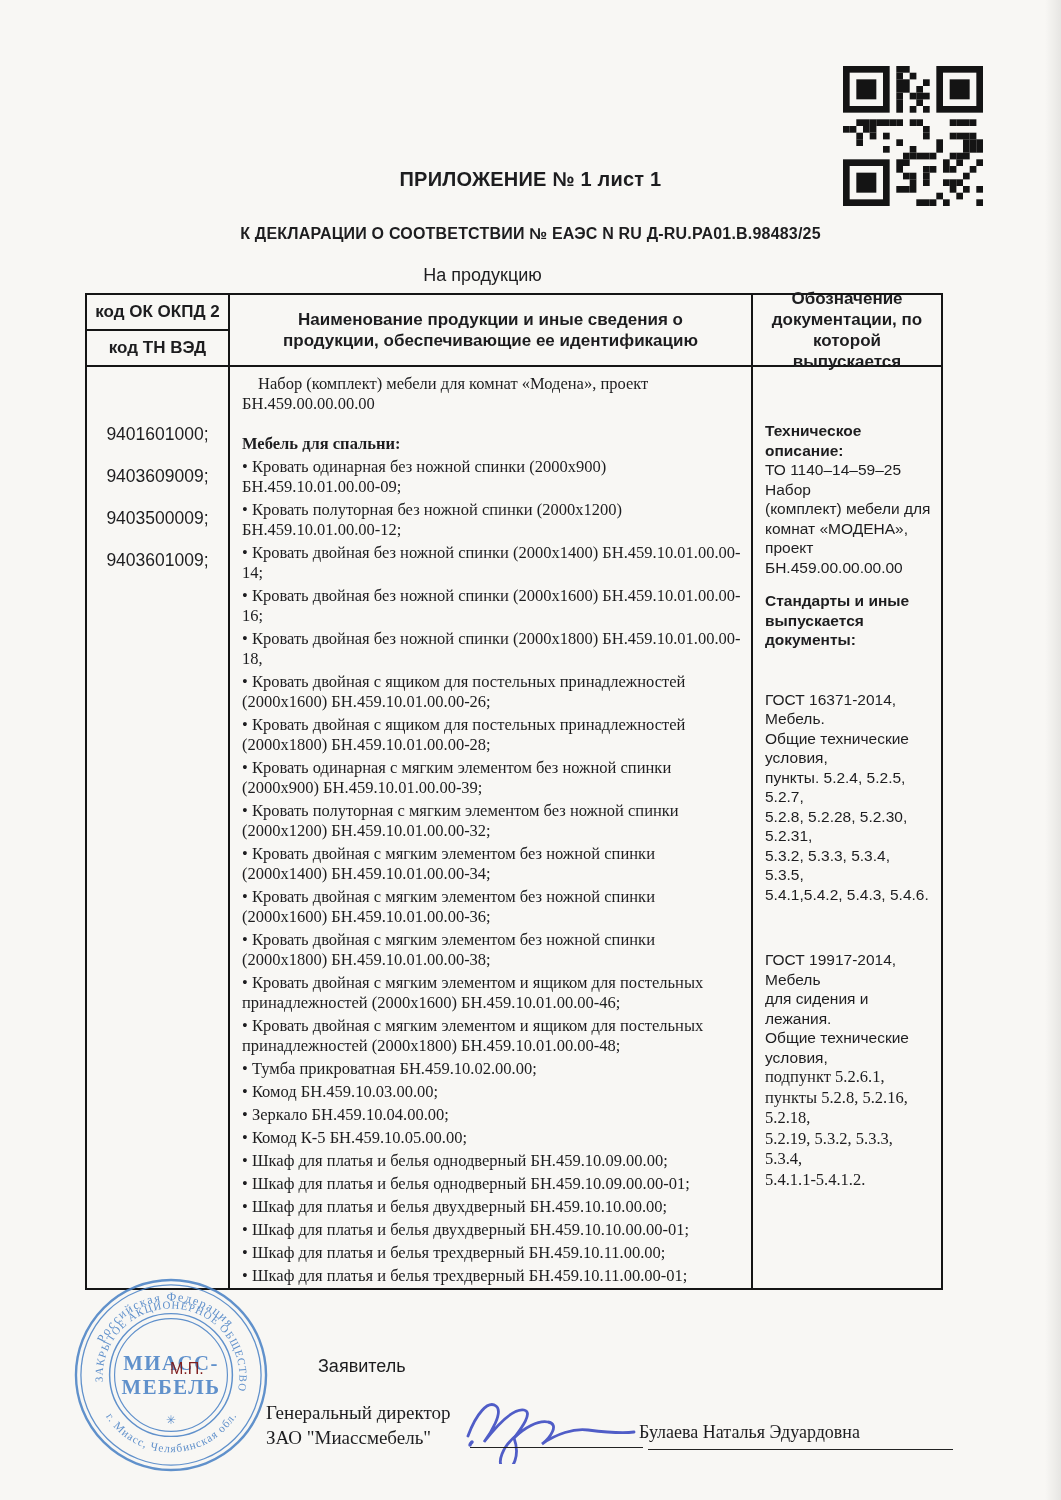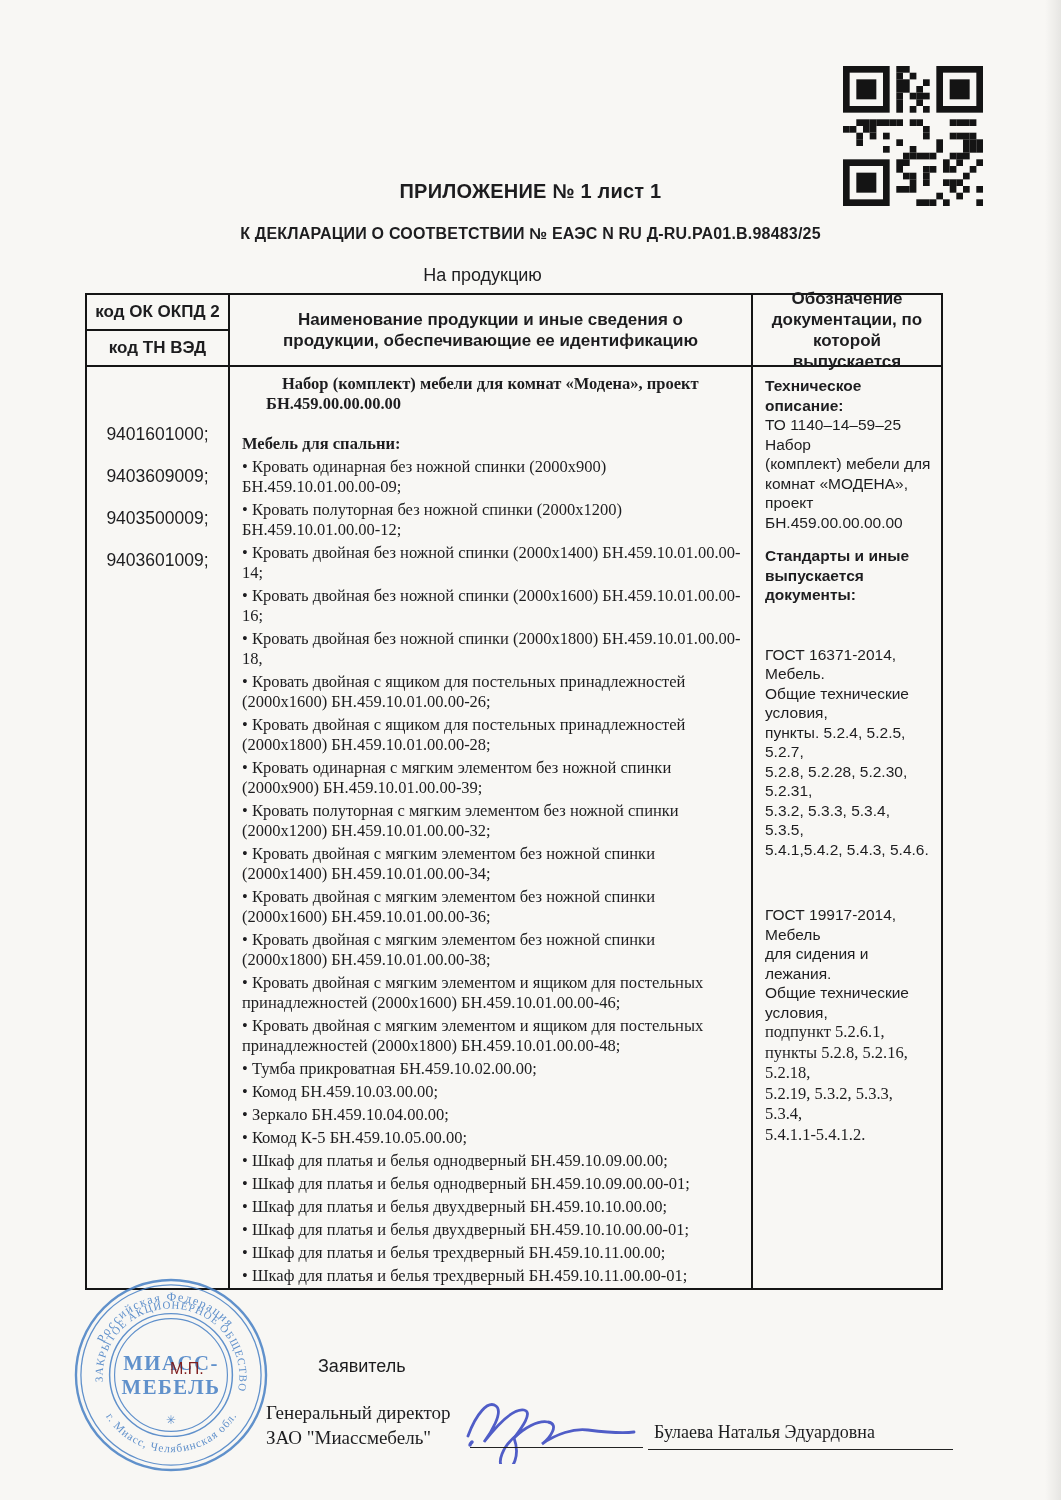--- a/index.html
+++ b/index.html
@@ -4,21 +4,21 @@
 <style>
   html,body { margin:0; padding:0; background:#e9e8e4; }
   .page {
     position:relative; width:1061px; height:1500px; margin:0 auto;
     background:#f8f7f4; color:#1d1d1f; overflow:hidden;
     font-family:"Liberation Sans", sans-serif;
   }
   .scan-edge { position:absolute; right:0; top:0; bottom:0; width:16px;
     background:linear-gradient(to right, rgba(0,0,0,0), rgba(0,0,0,0.07)); }
 
-  .title1 { position:absolute; top:180px; left:0; width:1061px; text-align:center;
+  .title1 { position:absolute; top:168px; left:0; width:1061px; text-align:center;
     font-size:20px; font-weight:bold; letter-spacing:0.2px; }
   .title2 { position:absolute; top:225px; left:0; width:1061px; text-align:center;
     font-size:16px; font-weight:bold; letter-spacing:0.2px; }
   .subtitle { position:absolute; top:265px; left:0; width:965px; text-align:center;
     font-size:18px; }
 
   .qr { position:absolute; left:843px; top:66px; width:140px; height:140px; }
 
   
   .tbl { position:absolute; left:85px; top:293px; width:858px; height:997px;
@@ -32,43 +32,43 @@
   .h1 { border-right:2px solid #151515; flex-direction:column; padding:0; }
   .h1 .half { flex:1; width:100%; display:flex; align-items:center; justify-content:center; }
   .h1 .half.first { border-bottom:2px solid #151515; }
   .h2 { border-right:2px solid #151515; white-space:pre-line; padding:0 14px; }
   .h3 { white-space:pre-line; padding:0 6px; }
 
   .c1 { border-right:2px solid #151515; text-align:center; padding-top:46px;
     font-weight:normal; font-size:17.5px; line-height:42px; }
   .c2 { border-right:2px solid #151515; padding:7px 10px 0 12px;
     font-family:"Liberation Serif", serif; font-size:16.5px; line-height:20px; }
-  .c3 { padding:9px 8px 0 12px; font-size:15.5px; line-height:19.5px; }
-
-  .intro { font-weight:bold; text-indent:16px; white-space:pre-line;margin-left:24px; }
+  .c3 { padding:9px 8px 0 12px; font-size:15.5px; line-height:19.5px;margin-top:45px; }
+
+  .intro { font-weight:normal; text-indent:16px; white-space:pre-line; }
   .section-title { font-weight:bold; margin-top:20px; }
   .items > div { margin-top:3px; }
 
   .doc-title { font-weight:bold; }
   .pre { white-space:pre-line; }
   .standards { margin-top:14px; }
   .gost1 { margin-top:40px; }
   .gost2 { margin-top:46px; }
   .serif-part { font-family:"Liberation Serif", serif; font-size:16.5px; line-height:20.5px; }
 
   
   .stamp { position:absolute; left:72px; top:1276px; width:198px; height:198px; opacity:0.88; }
   .mp { position:absolute; left:170px; top:1360px; font-size:16px; color:#7f1d1d; }
   .applicant { position:absolute; left:318px; top:1356px; font-size:18px; }
   .director { position:absolute; left:266px; top:1400px;
     font-family:"Liberation Serif", serif; font-size:19px; line-height:25px; white-space:pre-line; }
   .signature { position:absolute; left:462px; top:1384px; width:200px; height:80px; }
   .sig-line1 { position:absolute; left:470px; top:1447px; width:173px; border-top:1.6px solid #222; }
   .sig-line2 { position:absolute; left:648px; top:1449px; width:305px; border-top:1.6px solid #222; }
-  .signatory { position:absolute; left:654px; top:1422px;
+  .signatory { position:absolute; left:639px; top:1422px;
     font-family:"Liberation Serif", serif; font-size:18px; }
 </style>
 </head>
 <body>
 
 <div class="page">
 
   <svg class="qr" id="qr" viewBox="0 0 140 140">
       <rect x="53.3" y="0.0" width="6.7" height="6.7" fill="#141414"></rect>
       <rect x="60.0" y="0.0" width="6.7" height="6.7" fill="#141414"></rect>

